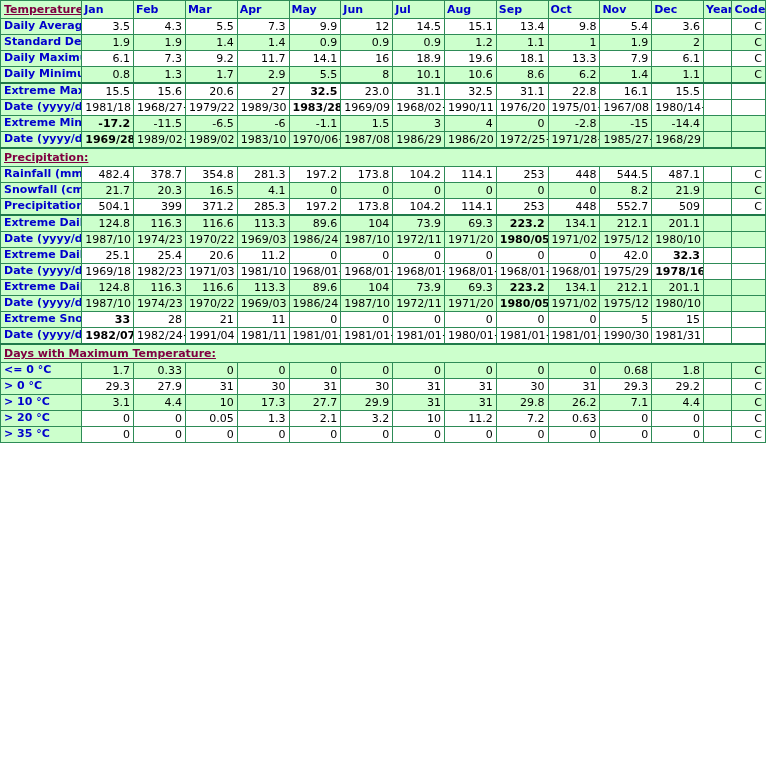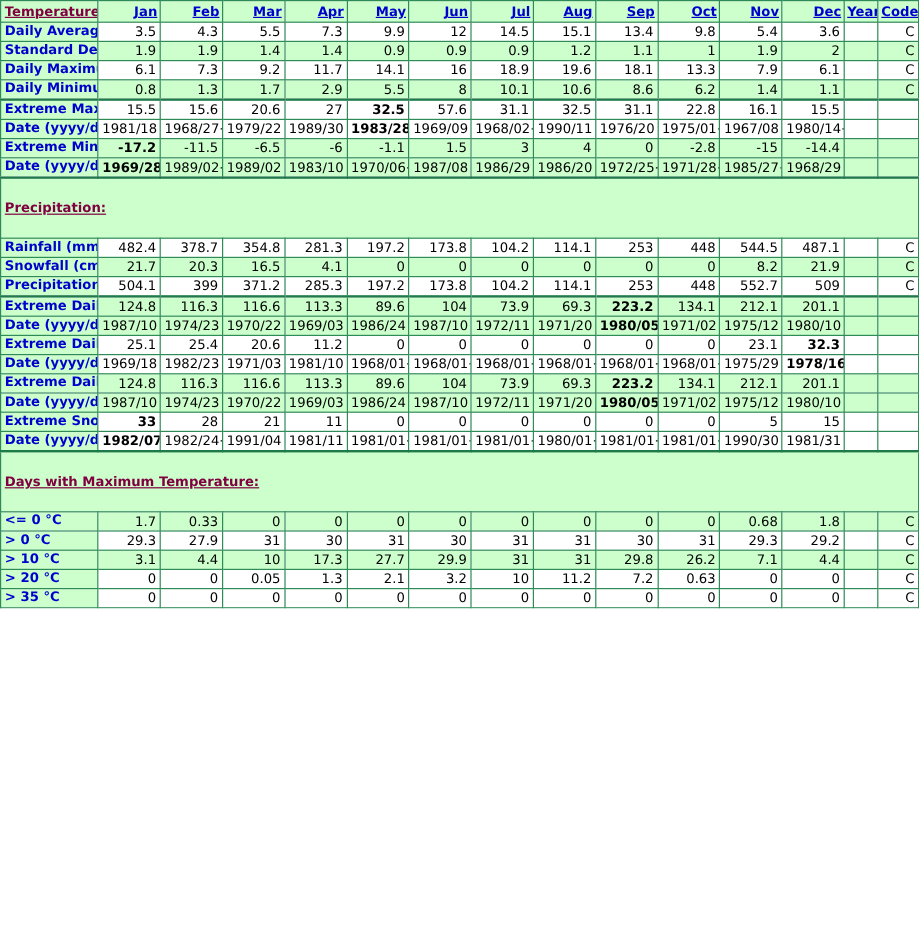--- a/index.html
+++ b/index.html
@@ -30,42 +30,41 @@
 
   
   col.c-label { width: 80px; }
   col.c-month { width: 51px; }
   col.c-year  { width: 28px; }
   col.c-code  { width: 33px; }
 
   
   tr.header-row td {
     background: #CCFFCC;
-    text-align: right;
+    text-align: left;
     font-weight: bold;
     color: #0000CC;
     font-size: 11px;
     padding: 2px 2px;
-    text-decoration: underline;
   }
   tr.header-row td.section-title {
     text-align: left;
     color: #800040;
     text-decoration: underline;
     padding-left: 3px;
   }
 
   
   tr.section-row td {
     background: #CCFFCC;
     color: #800040;
     font-weight: bold;
     text-decoration: underline;
     text-align: left;
-    padding: 18px 3px;
+    padding: 2px 3px;
     border-top: 2px solid #1F7A4A;
     border-bottom: 1px solid #2E8B57;
   }
 
   
   td.rowlabel {
     color: #0000CC;
     font-weight: bold;
     text-align: left;
     line-height: 1.15;
@@ -200,21 +199,21 @@
         <td class="val"></td>
         <td class="val">C</td>
       </tr>
       <tr class="band-white group-top">
         <td class="rowlabel">Extreme Maximum (°C)</td>
         <td class="val">15.5</td>
         <td class="val">15.6</td>
         <td class="val">20.6</td>
         <td class="val">27</td>
         <td class="val bold">32.5</td>
-        <td class="val">57.6</td>
+        <td class="val">23.0</td>
         <td class="val">31.1</td>
         <td class="val">32.5</td>
         <td class="val">31.1</td>
         <td class="val">22.8</td>
         <td class="val">16.1</td>
         <td class="val">15.5</td>
         <td class="val"></td>
         <td class="val"></td>
       </tr>
       <tr class="band-white">
@@ -361,21 +360,21 @@
         <td class="val">25.1</td>
         <td class="val">25.4</td>
         <td class="val">20.6</td>
         <td class="val">11.2</td>
         <td class="val">0</td>
         <td class="val">0</td>
         <td class="val">0</td>
         <td class="val">0</td>
         <td class="val">0</td>
         <td class="val">0</td>
-        <td class="val">23.1</td>
+        <td class="val">42.0</td>
         <td class="val bold">32.3</td>
         <td class="val"></td>
         <td class="val"></td>
       </tr>
       <tr class="band-white">
         <td class="rowlabel">Date (yyyy/dd)</td>
         <td class="val">1969/18</td>
         <td class="val">1982/23</td>
         <td class="val">1971/03</td>
         <td class="val">1981/10</td>

